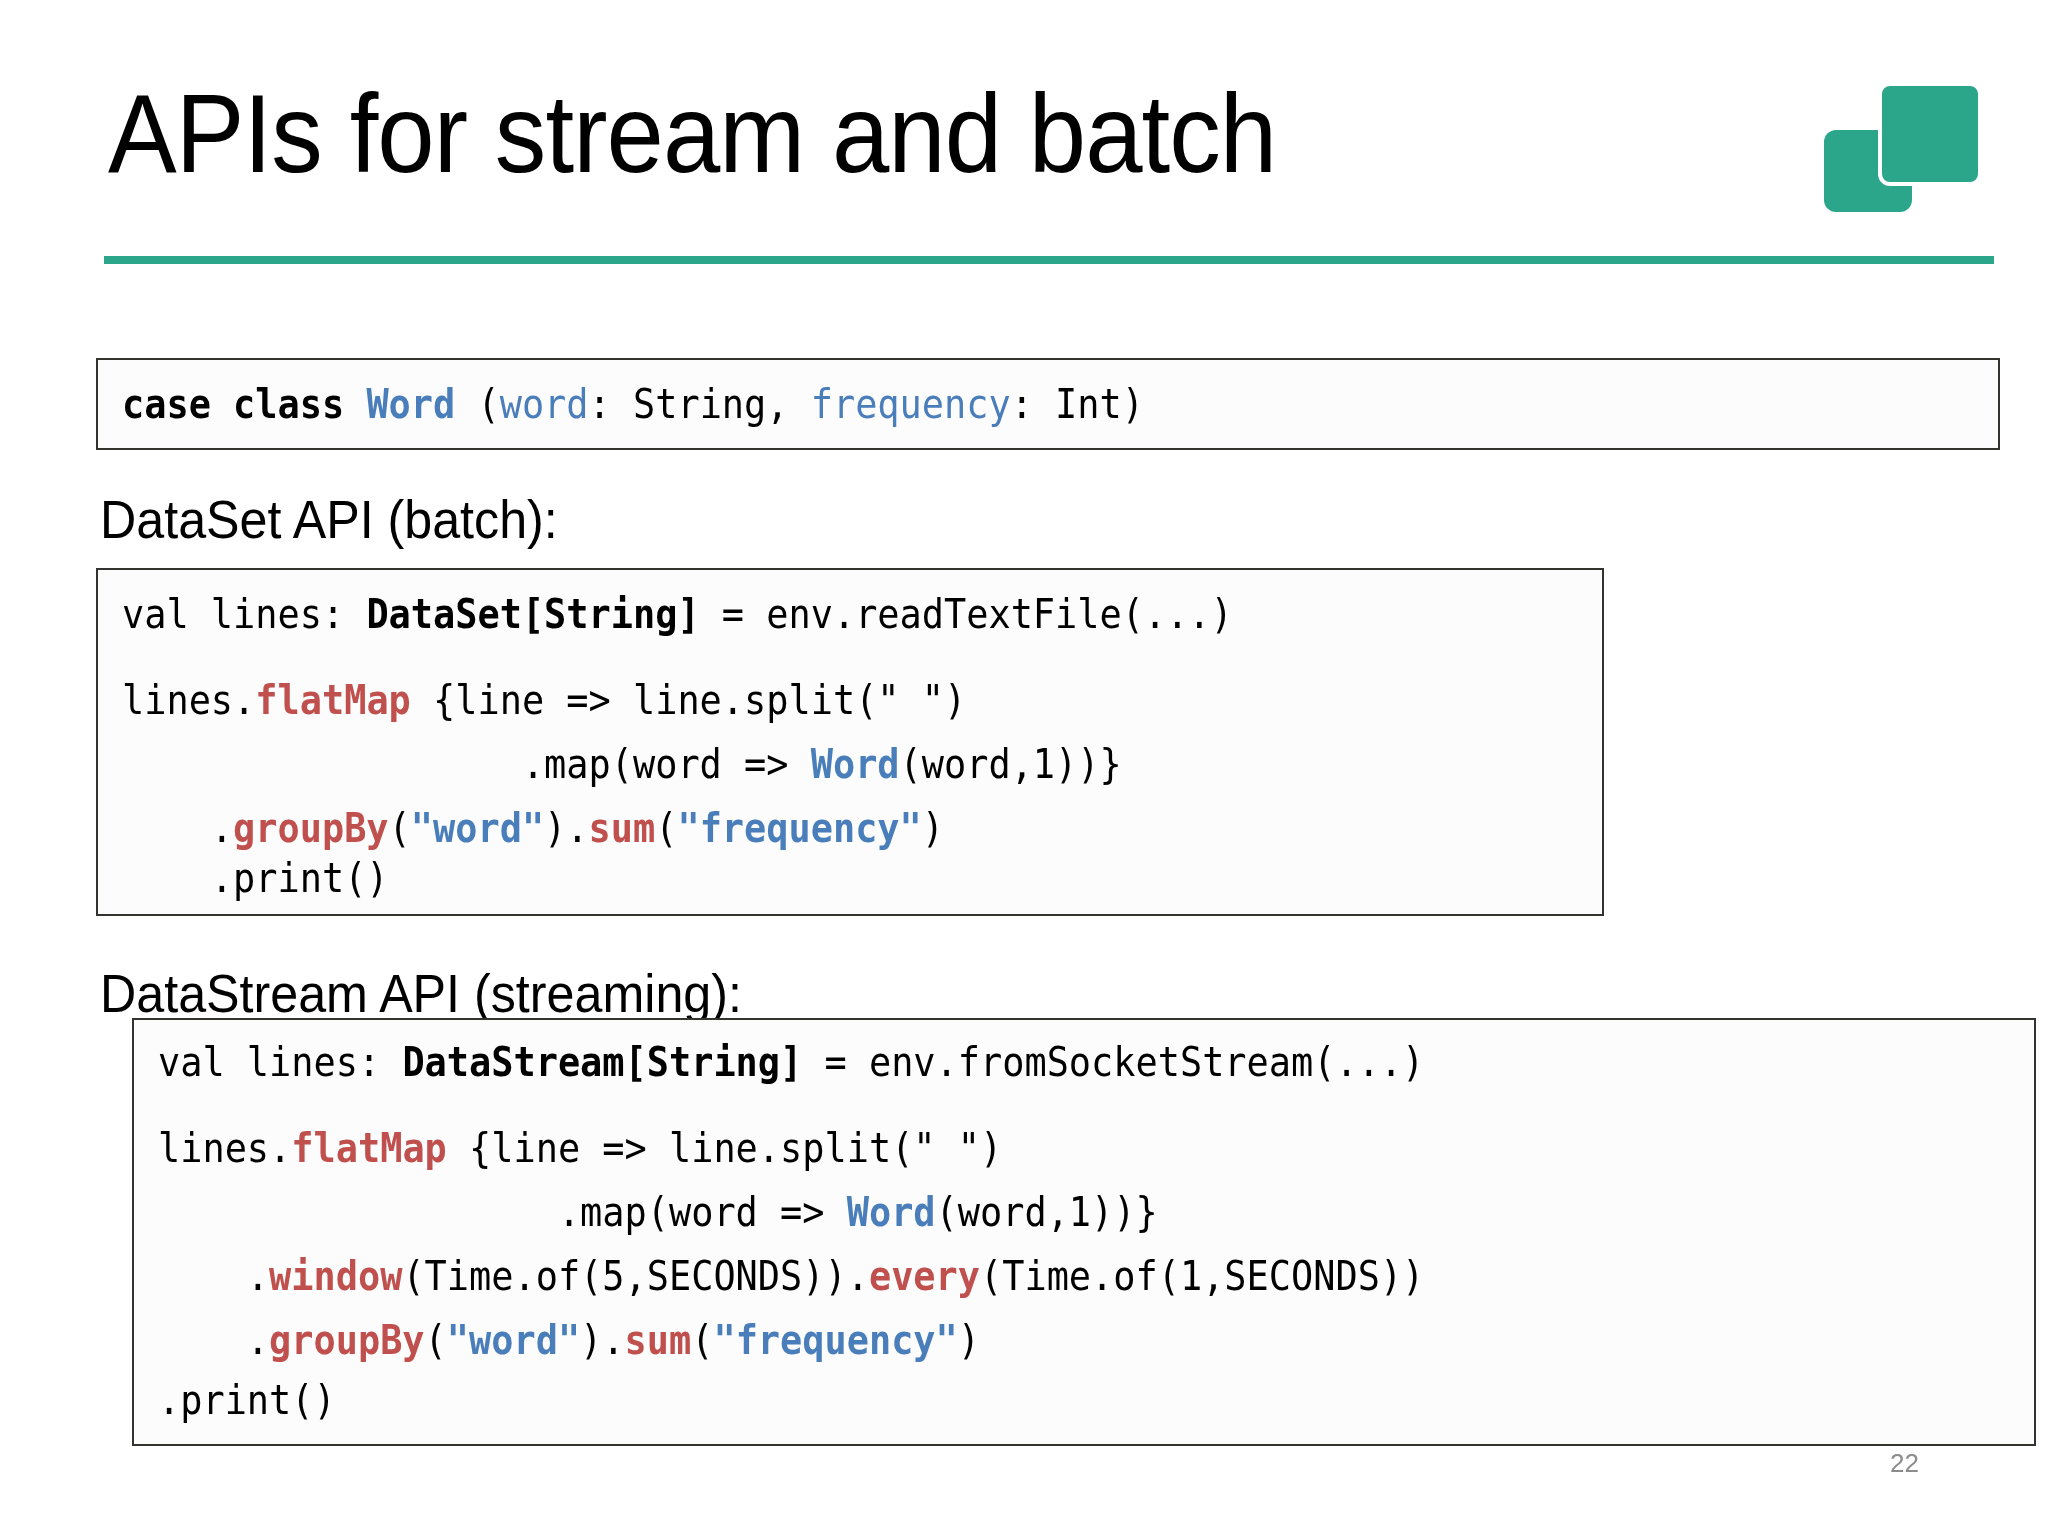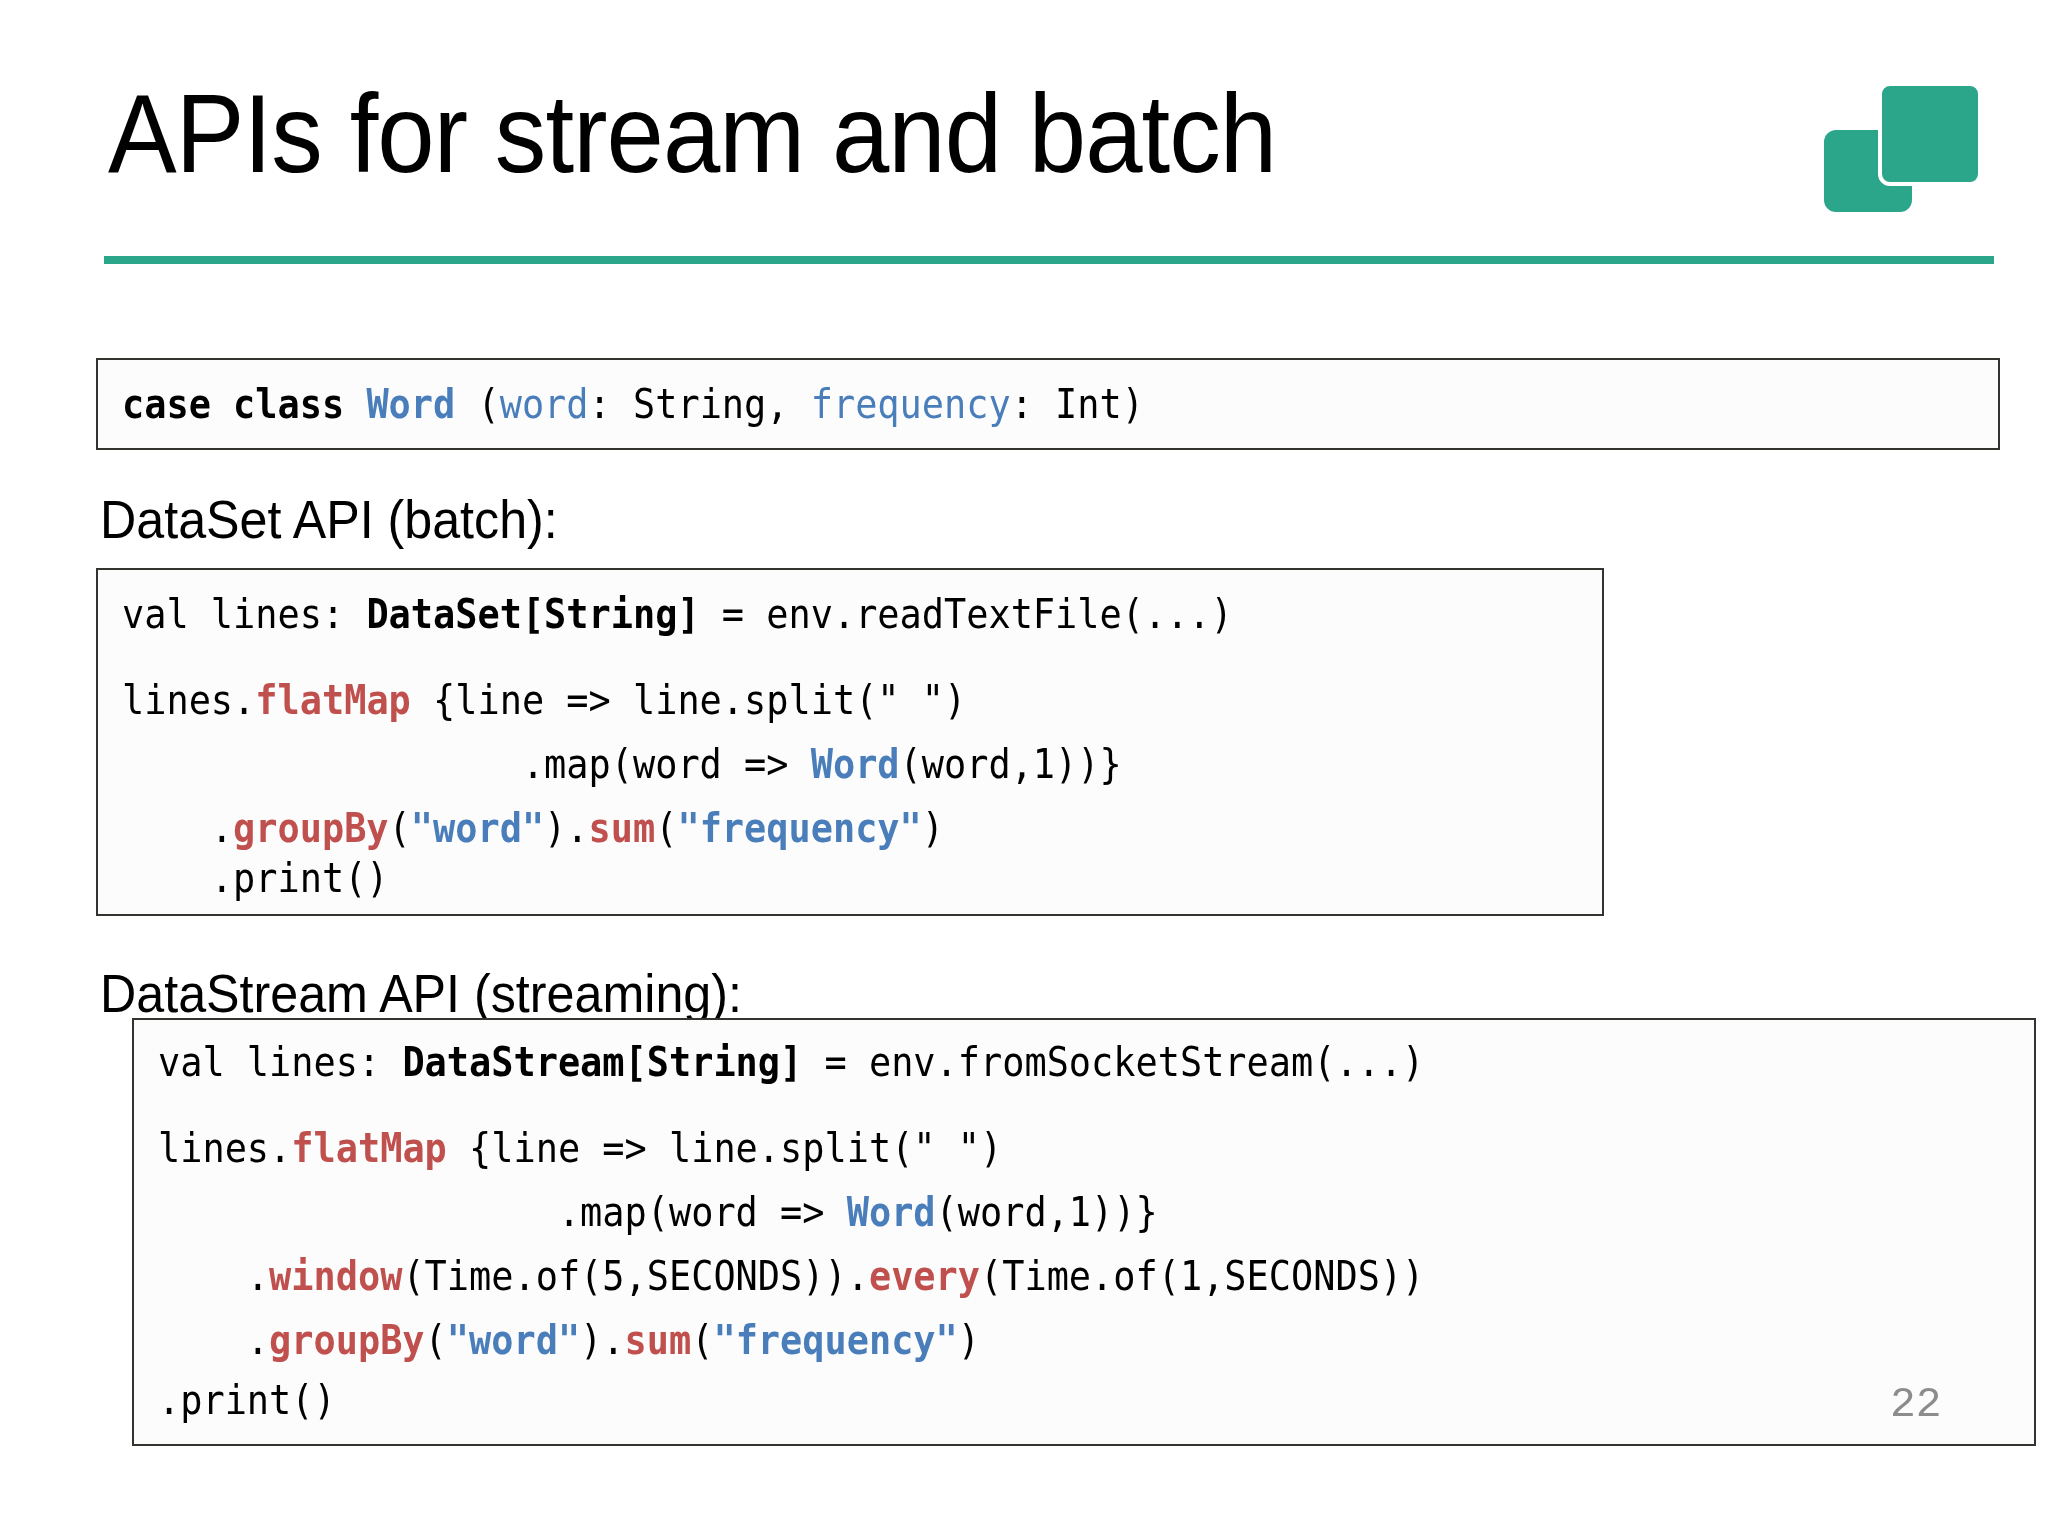--- a/index.html
+++ b/index.html
@@ -150,24 +150,24 @@
     transform: scaleX(0.93);
     transform-origin: left top;
   }
   .label-dataset   { top: 488px; }
   .label-datastream{ top: 962px; }
 
   
   .page-number {
     position: absolute;
     left: 1890px;
-    top: 1380px;
-    font-size: 43px;
+    top: 1448px;
+    font-size: 26px;
     color: #8c8c8c;
-    font-family: Liberation Mono, monospace;
+    font-family: Liberation Sans, sans-serif;
   }
 </style>
 </head>
 <body>
 
 <div class="slide">
 
   <div class="title">APIs for stream and batch</div>
 
   <div class="logo">

